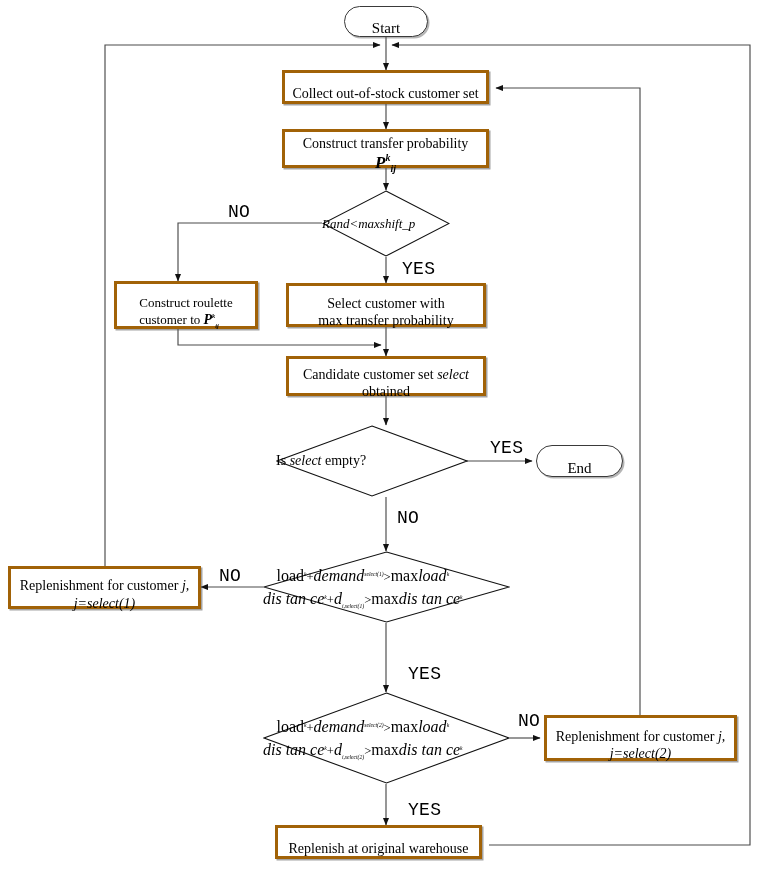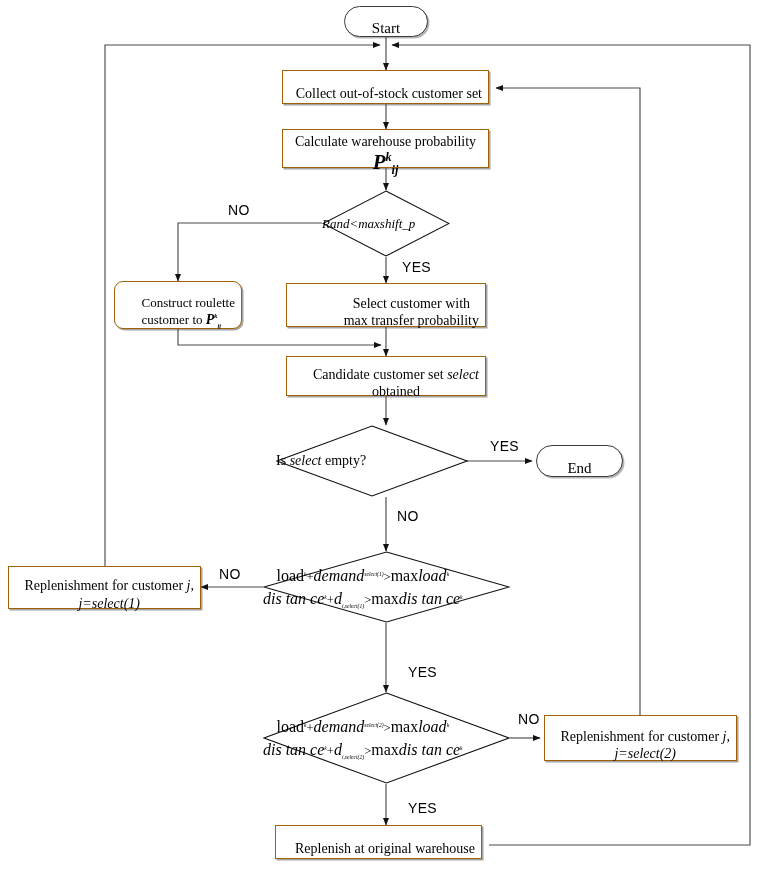--- a/index.html
+++ b/index.html
@@ -3,44 +3,44 @@
 <meta charset="utf-8">
 <style>
   html,body{margin:0;padding:0;background:#fff;}
   body{width:758px;height:869px;position:relative;
        font-family:"Liberation Serif","DejaVu Serif",serif;color:#000;}
   #canvas{position:absolute;left:0;top:0;width:758px;height:869px;overflow:hidden;}
   svg.lines{position:absolute;left:0;top:0;width:758px;height:869px;pointer-events:none;}
 
   .node{position:absolute;box-sizing:border-box;display:flex;align-items:center;
         justify-content:center;text-align:center;background:#fff;z-index:2;}
-  .rect{border:1px solid #a16207;box-shadow:1.5px 1.5px 0 rgba(90,90,90,.55);justify-content:flex-end;}
+  .rect{border:3px solid #a16207;box-shadow:1.5px 1.5px 0 rgba(90,90,90,.55);}
   .term{border:1px solid #3a3a3a;border-radius:999px;box-shadow:1.5px 1.5px 0 rgba(90,90,90,.45);}
   .rect .lbl,.term .lbl{line-height:1.22;padding:0 6px;margin-top:14px;}
   .fs15{font-size:15px;}
   .fs14{font-size:14px;}
   .fs13{font-size:13px;}
 
   .diamond{position:absolute;z-index:2;}
   .diamond svg{position:absolute;left:0;top:0;}
   .diamond .dlbl{position:absolute;left:0;top:0;width:100%;height:100%;
      display:flex;align-items:center;justify-content:flex-start;text-align:center;}
 
-  .edgelabel{position:absolute;font-size:14px;letter-spacing:.3px;z-index:3;
-     font-family:Liberation Sans, sans-serif;background:transparent;}
+  .edgelabel{position:absolute;font-size:18px;letter-spacing:.3px;z-index:3;
+     font-family:Liberation Mono, monospace;background:transparent;}
 
   i.it{font-style:italic;}
   .mathvar{font-style:italic;}
   sup.sp{font-size:.58em;vertical-align:super;font-style:italic;}
   sub.sb{font-size:.58em;vertical-align:sub;font-style:italic;}
   sup.tiny{font-size:.45em;vertical-align:super;font-style:italic;}
   sub.tiny{font-size:.45em;vertical-align:sub;font-style:italic;}
   .formula{line-height:1.45;font-size:12.5px;white-space:nowrap;}
   .formula .big{font-size:16px;}
-  .Pk{font-style:italic;font-weight:bold;font-size:21px;}
+  .Pk{font-style:italic;font-weight:bold;font-size:17px;}
 </style>
 </head>
 <body>
 
 <div id="canvas">
 
   <svg class="lines" viewBox="0 0 758 869" xmlns="http://www.w3.org/2000/svg">
     <defs>
       <marker id="ah" markerWidth="9" markerHeight="9" refX="7.4" refY="3.2" orient="auto" markerUnits="userSpaceOnUse">
         <path d="M0,0 L8,3.2 L0,6.4 z" fill="#111"></path>
@@ -89,35 +89,35 @@
   <div class="node term" style="left:344px;top:6px;width:84px;height:31px;">
     <span class="lbl fs15">Start</span>
   </div>
 
   <div class="node rect" style="left:282px;top:70px;width:207px;height:34px;">
     <span class="lbl fs14">Collect out-of-stock customer set</span>
   </div>
 
   <div class="node rect" style="left:282px;top:129px;width:207px;height:39px;">
     <span class="lbl fs14">
-      <span>Calculate warehouse probability</span>
+      <span>Construct transfer probability</span>
       <span class="Pk"><span>P</span><sup class="sp">k</sup><sub class="sb">ij</sub></span>
     </span>
   </div>
 
   <div class="diamond" style="left:322px;top:190px;width:128px;height:67px;">
     <svg width="128" height="67" xmlns="http://www.w3.org/2000/svg">
       <polygon points="64,1 127,33.5 64,66 1,33.5" fill="#fff" stroke="#111" stroke-width="1.1"></polygon>
     </svg>
     <div class="dlbl">
       <span class="fs13 mathvar">Rand&lt;maxshift_p</span>
     </div>
   </div>
 
-  <div class="node rect" style="left:114px;top:281px;width:128px;height:48px;border-radius:9px;">
+  <div class="node rect" style="left:114px;top:281px;width:144px;height:48px;">
     <span class="lbl fs13" style="text-align:left;">
       <span>Construct roulette</span><br>
       <span>customer to</span>
       <span class="mathvar" style="font-size:14px;font-weight:bold;"><span>P</span><sup class="tiny">k</sup><sub class="tiny">ij</sub></span>
     </span>
   </div>
 
   <div class="node rect" style="left:286px;top:283px;width:200px;height:44px;">
     <span class="lbl fs14">
       <span>Select customer with</span><br>

